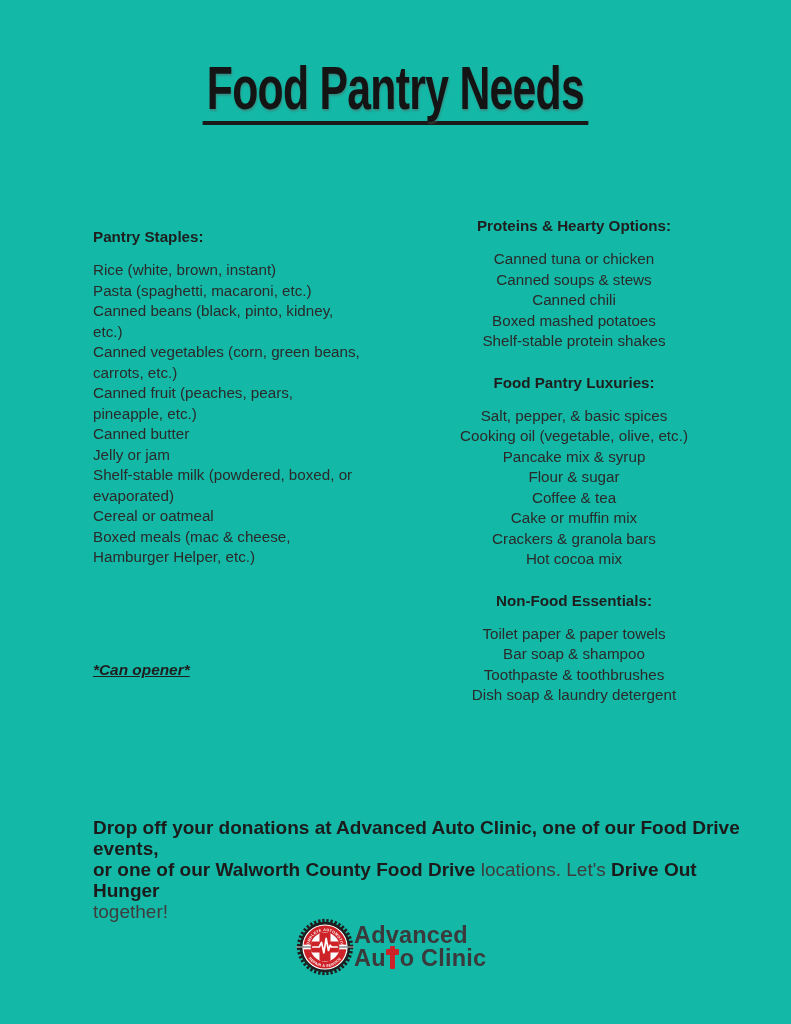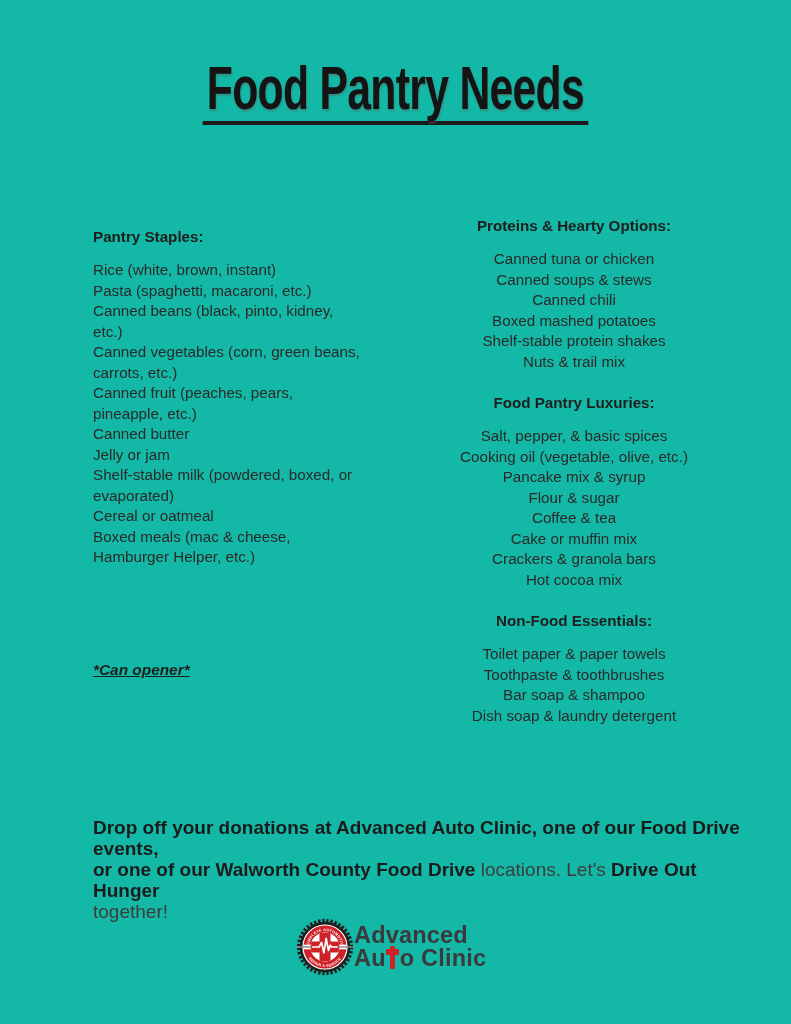--- a/index.html
+++ b/index.html
@@ -77,42 +77,41 @@
 
   <div class="col col-right">
       <div class="section">
         <div class="heading">Proteins &amp; Hearty Options:</div>
         <div class="items">
           <div class="item">Canned tuna or chicken</div>
           <div class="item">Canned soups &amp; stews</div>
           <div class="item">Canned chili</div>
           <div class="item">Boxed mashed potatoes</div>
           <div class="item">Shelf-stable protein shakes</div>
-          <div class="item">Nuts &amp; trail mix</div>
         </div>
       </div>
       <div class="section">
         <div class="heading">Food Pantry Luxuries:</div>
         <div class="items">
           <div class="item">Salt, pepper, &amp; basic spices</div>
           <div class="item">Cooking oil (vegetable, olive, etc.)</div>
           <div class="item">Pancake mix &amp; syrup</div>
           <div class="item">Flour &amp; sugar</div>
           <div class="item">Coffee &amp; tea</div>
           <div class="item">Cake or muffin mix</div>
           <div class="item">Crackers &amp; granola bars</div>
           <div class="item">Hot cocoa mix</div>
         </div>
       </div>
       <div class="section">
         <div class="heading">Non-Food Essentials:</div>
         <div class="items">
           <div class="item">Toilet paper &amp; paper towels</div>
+          <div class="item">Bar soap &amp; shampoo</div>
           <div class="item">Toothpaste &amp; toothbrushes</div>
-          <div class="item">Bar soap &amp; shampoo</div>
           <div class="item">Dish soap &amp; laundry detergent</div>
         </div>
       </div>
     </div>
 
   <div class="footer">
       <div class="fline"><span class="fb">Drop off your donations at Advanced Auto Clinic, one of our Food Drive events,</span></div>
       <div class="fline"><span class="fb">or one of our Walworth County Food Drive </span><span class="fr">locations</span><span class="fr">. Let's </span><span class="fb">Drive Out Hunger</span></div>
       <div class="fline"><span class="fr">together!</span></div>
     </div>

